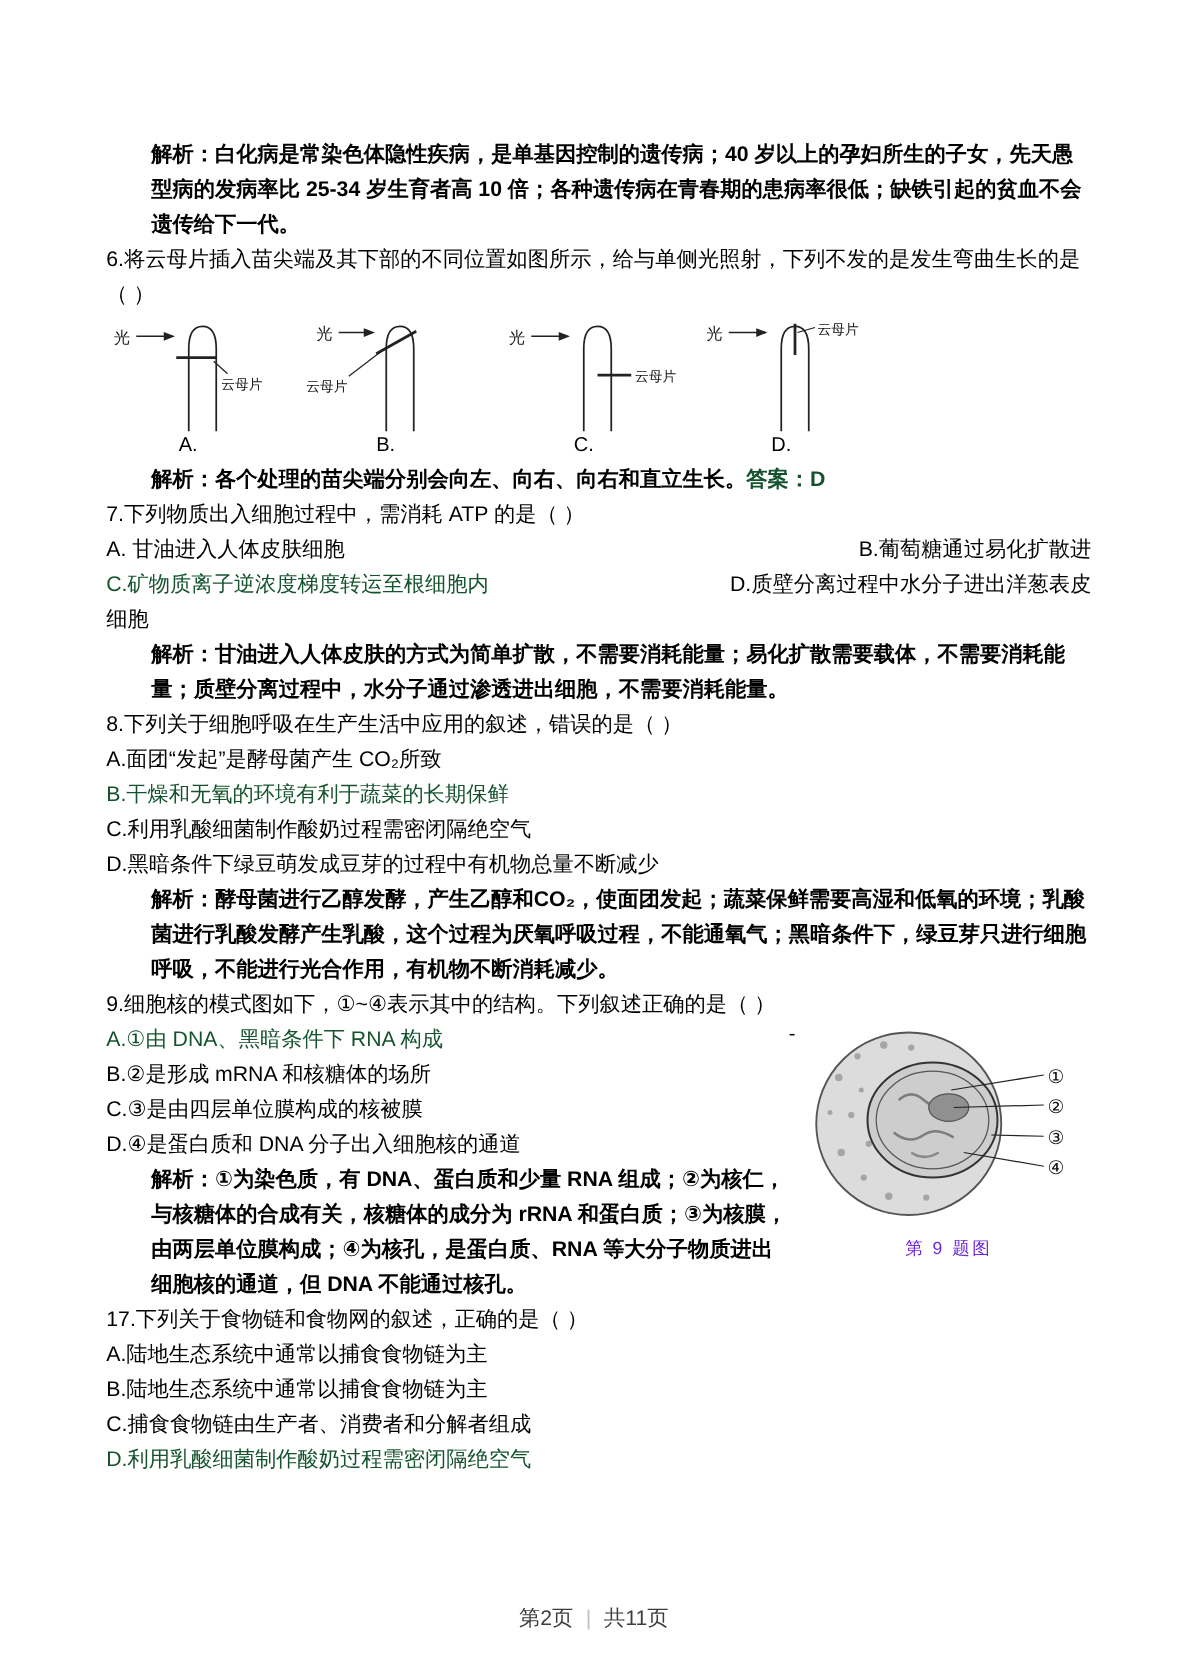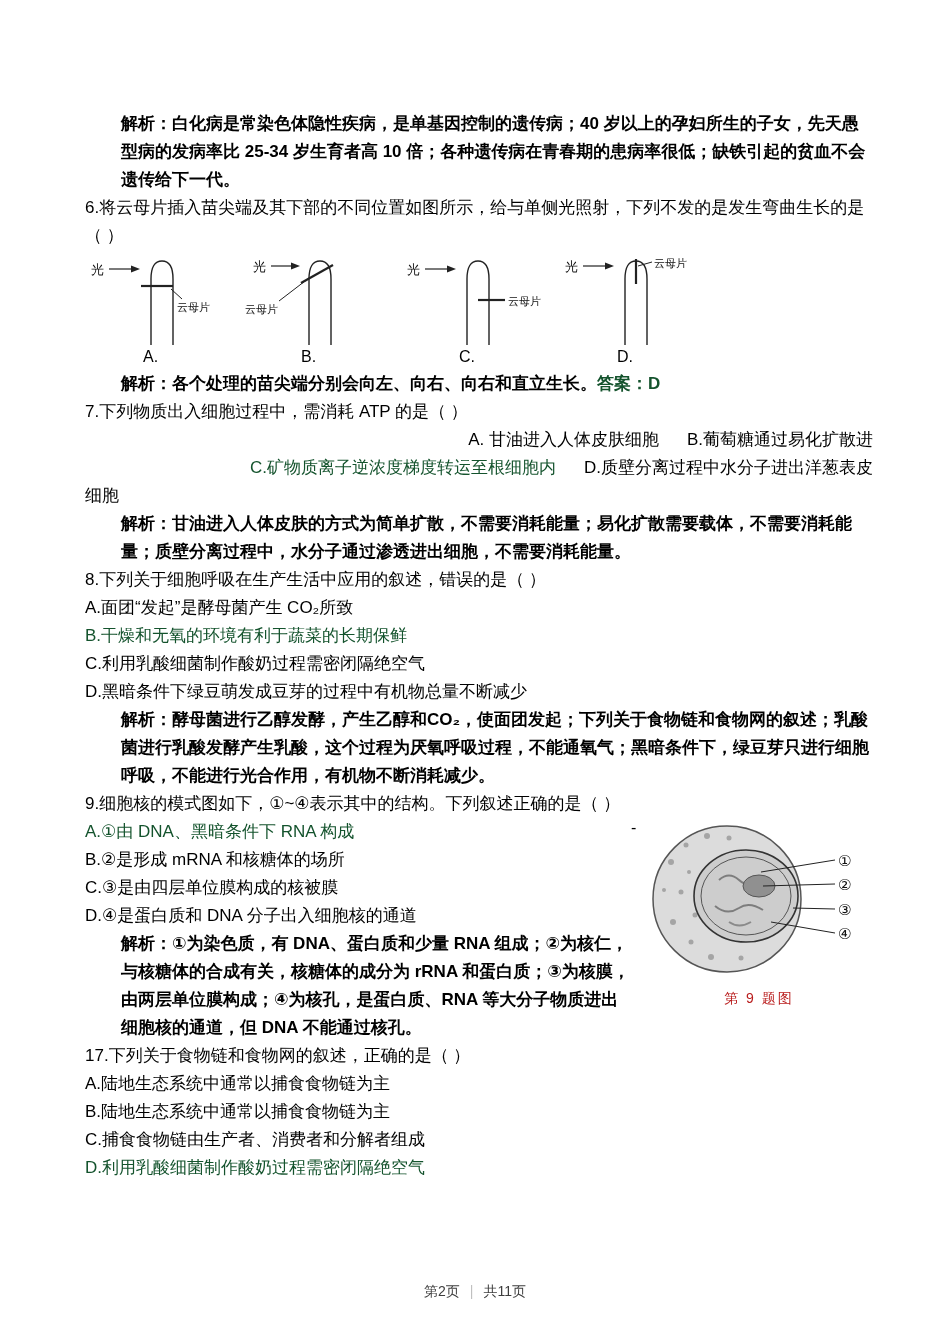--- a/index.html
+++ b/index.html
@@ -2,30 +2,30 @@
 <html><head>
 <meta charset="utf-8">
 <style>
   html,body{margin:0;padding:0;background:#ffffff;}
   .page{position:relative;width:950px;height:1344px;background:#ffffff;overflow:hidden;
         font-family:"Liberation Sans","DejaVu Sans",sans-serif;color:#000;}
   .content{position:absolute;left:85px;top:110px;width:788px;font-size:17px;line-height:28px;}
   p{margin:0;}
   .b{font-weight:bold;margin-left:36px;}
   .red{color:#14532d;}
-  .row{display:flex;justify-content:flex-end;gap:28px;}
+  .row{display:flex;justify-content:space-between;gap:28px;}
   .q6-figure{display:flex;width:672px;margin:3px 0;}
   .diagram{width:158px;}
   .diagram svg{display:block;}
   .diagram-label{font-size:16px;line-height:20px;padding-left:58px;}
   .q9-figure{float:right;width:228px;margin:2px 0 6px 12px;position:relative;text-align:center;}
   .q9-figure .dash{position:absolute;left:-14px;top:-6px;font-size:16px;}
-  .caption{font-size:14px;line-height:22px;letter-spacing:2px;color:#b91c1c;}
+  .caption{font-size:14px;line-height:22px;letter-spacing:2px;color:#6d28d9;}
   .clear{clear:both;}
-  .footer{position:absolute;left:0;width:100%;top:1283px;text-align:center;font-size:14px;color:#3d3d3d;}
+  .footer{position:absolute;left:0;width:100%;top:1283px;text-align:center;font-size:17px;color:#3d3d3d;}
   .footer .divider{color:#c0c0c0;margin:0 10px;}
   svg text{font-family:inherit;fill:#111;}
 </style>
 </head>
 <body>
 
 <div class="page">
   <div class="content">
 
     <p class="b">解析：白化病是常染色体隐性疾病，是单基因控制的遗传病；40 岁以上的孕妇所生的子女，先天愚型病的发病率比 25-34 岁生育者高 10 倍；各种遗传病在青春期的患病率很低；缺铁引起的贫血不会遗传给下一代。</p>
@@ -105,21 +105,21 @@
       <p>细胞</p>
       <p class="b">解析：甘油进入人体皮肤的方式为简单扩散，不需要消耗能量；易化扩散需要载体，不需要消耗能量；质壁分离过程中，水分子通过渗透进出细胞，不需要消耗能量。</p>
     </section>
 
     <section>
       <p>8.下列关于细胞呼吸在生产生活中应用的叙述，错误的是（      ）</p>
       <p>A.面团“发起”是酵母菌产生 CO₂所致</p>
       <p class="red">B.干燥和无氧的环境有利于蔬菜的长期保鲜</p>
       <p>C.利用乳酸细菌制作酸奶过程需密闭隔绝空气</p>
       <p>D.黑暗条件下绿豆萌发成豆芽的过程中有机物总量不断减少</p>
-      <p class="b">解析：酵母菌进行乙醇发酵，产生乙醇和CO₂，使面团发起；下列关于食物链和食物网的叙述；乳酸菌进行乳酸发酵产生乳酸，这个过程为厌氧呼吸过程，不能通氧气；黑暗条件下，绿豆芽只进行细胞呼吸，不能进行光合作用，有机物不断消耗减少。</p>
+      <p class="b">解析：酵母菌进行乙醇发酵，产生乙醇和CO₂，使面团发起；蔬菜保鲜需要高湿和低氧的环境；乳酸菌进行乳酸发酵产生乳酸，这个过程为厌氧呼吸过程，不能通氧气；黑暗条件下，绿豆芽只进行细胞呼吸，不能进行光合作用，有机物不断消耗减少。</p>
     </section>
 
     <section>
       <p>9.细胞核的模式图如下，①~④表示其中的结构。下列叙述正确的是（      ）</p>
 
       <div class="q9-figure">
         <span class="dash">-</span>
         <svg width="220" height="158" viewBox="0 0 220 158">
           <ellipse cx="78" cy="79" rx="74" ry="73" fill="#dcdcdc" stroke="#555" stroke-width="1.5"></ellipse>
           <circle cx="22" cy="42" r="3" fill="#a5a5a5"></circle>

